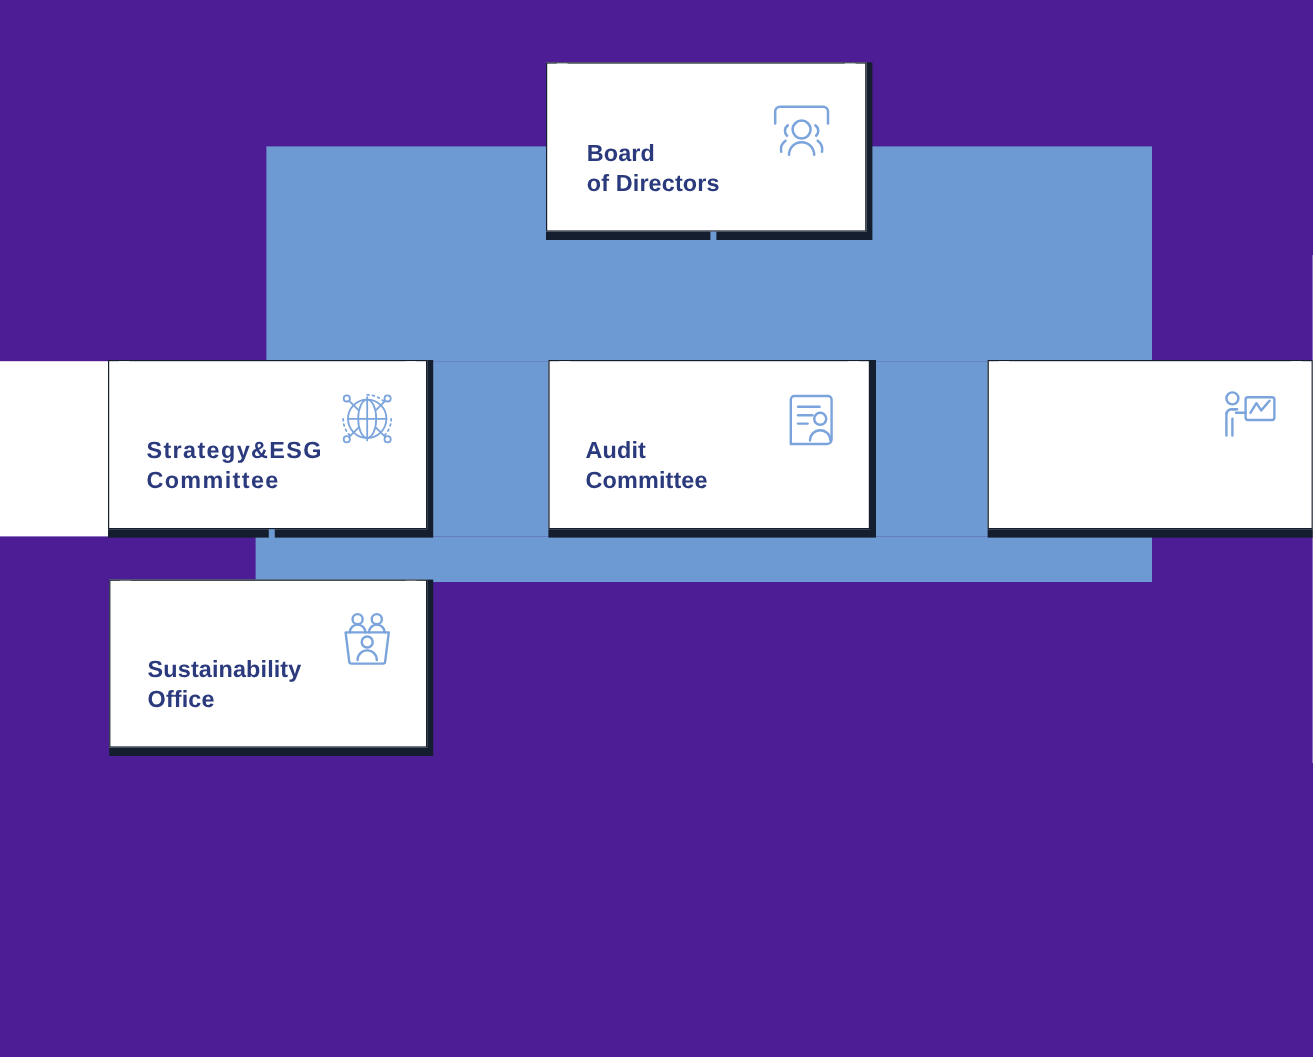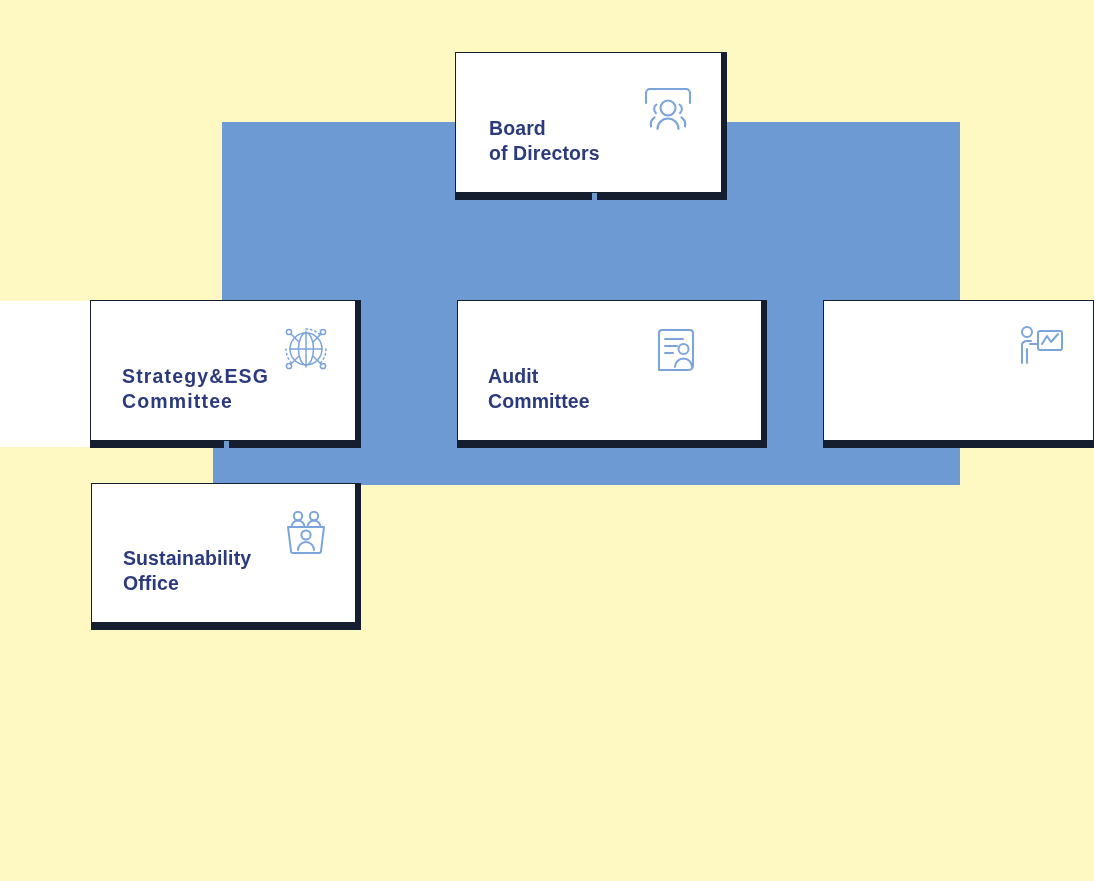--- a/index.html
+++ b/index.html
@@ -12,21 +12,21 @@
     height: 881px;
     overflow: hidden;
     font-family: "Liberation Sans", sans-serif;
     position: relative;
   }
   #stage {
     position: absolute;
     left: 0; top: 0;
     width: 1094px;
     height: 881px;
-    background: #fef9c3;
+    background: #4c1d95;
   }
 
   
   .blue-block {
     position: absolute;
     background: #6E9AD3;
   }
 
   
   .card {
@@ -143,21 +143,21 @@
         </svg>
       </span>
 
       <div class="label" style="left:31px; top:63px;">Strategy&amp;ESG
 Committee</div>
     </div>
   </div>
 
   <div class="blue-block" style="left:224px; top:441px; width:5px; height:12px;"></div>
 
-  <div class="card big" style="left:457px; top:300px; width:310px; height:148px;">
+  <div class="card big" style="left:457px; top:300px; width:273px; height:148px;">
     <div class="frame"></div>
     <div class="body">
       <div class="notch-tl" style="left:8px;"></div>
       <div class="notch-tr" style="right:8px;"></div>
 
       <span class="icon" style="left:195px; top:25px;">
         <svg width="46" height="48" viewBox="0 0 46 48" fill="none" stroke="#7BA4DC" stroke-width="2" stroke-linecap="round" stroke-linejoin="round">
           <path d="M6 44 V7 a3 3 0 0 1 3-3 h28 a3 3 0 0 1 3 3 v33 a4 4 0 0 1 -4 4 Z"></path>
           <path d="M12 13 H30"></path>
           <path d="M12 20 H24"></path>

